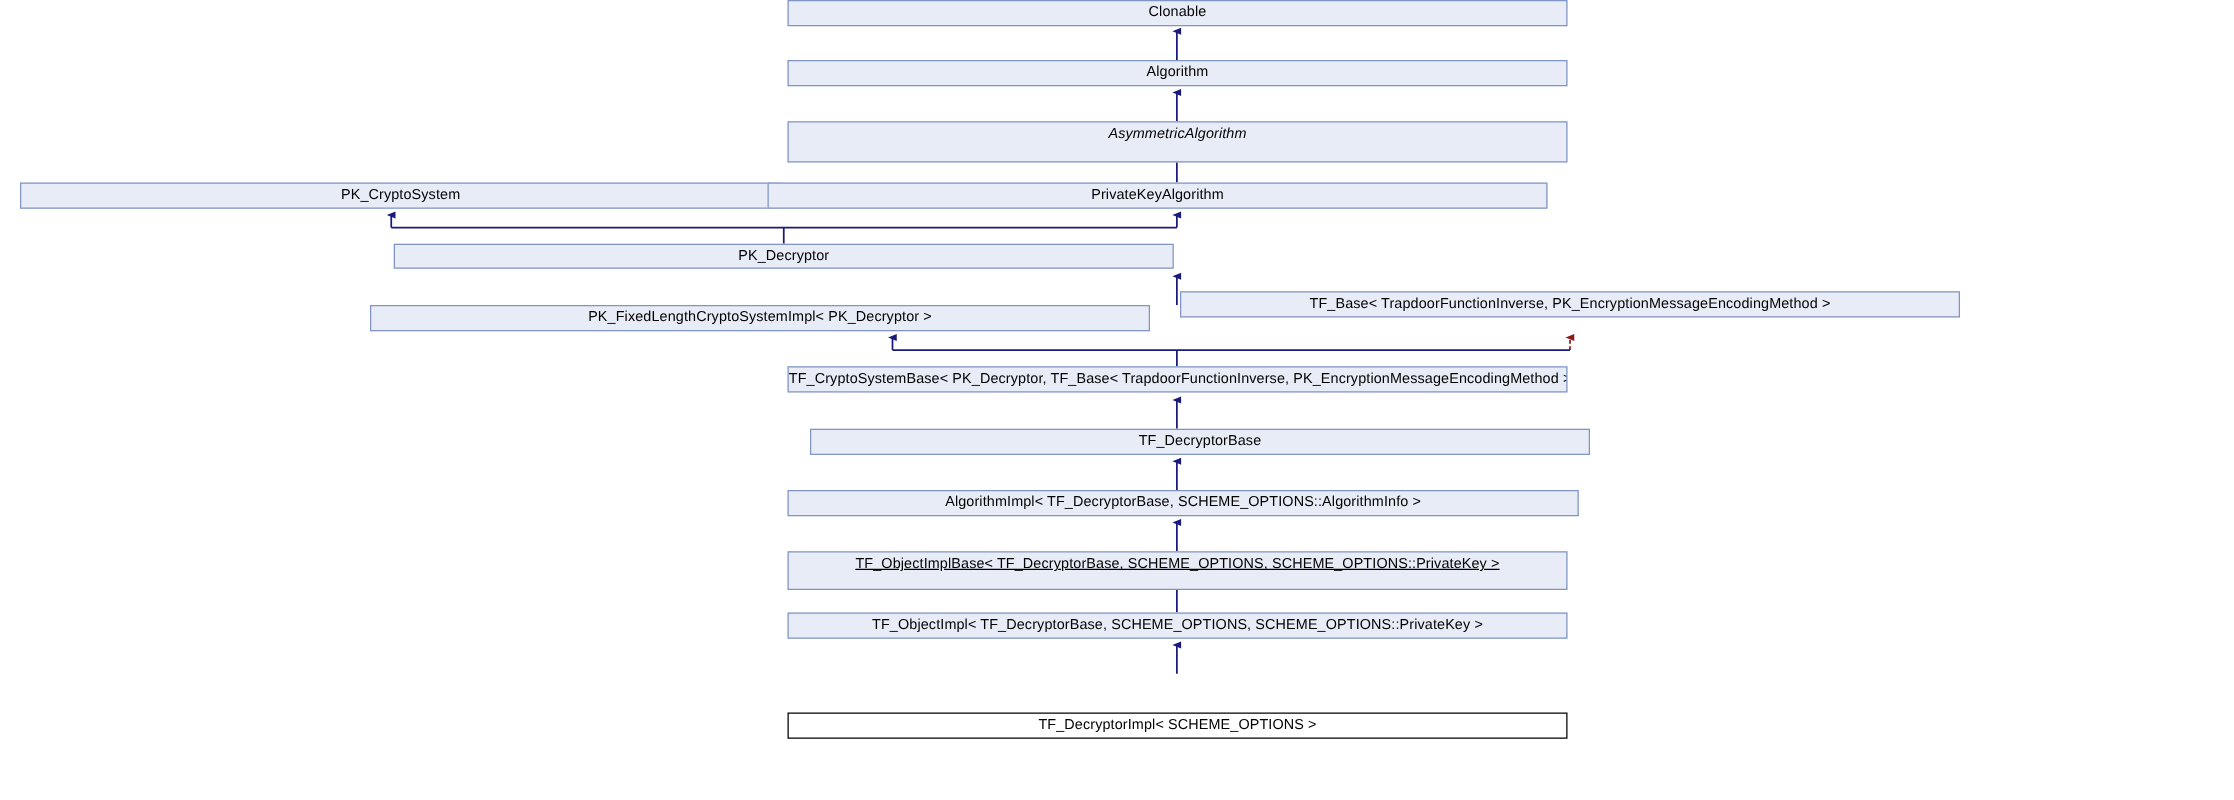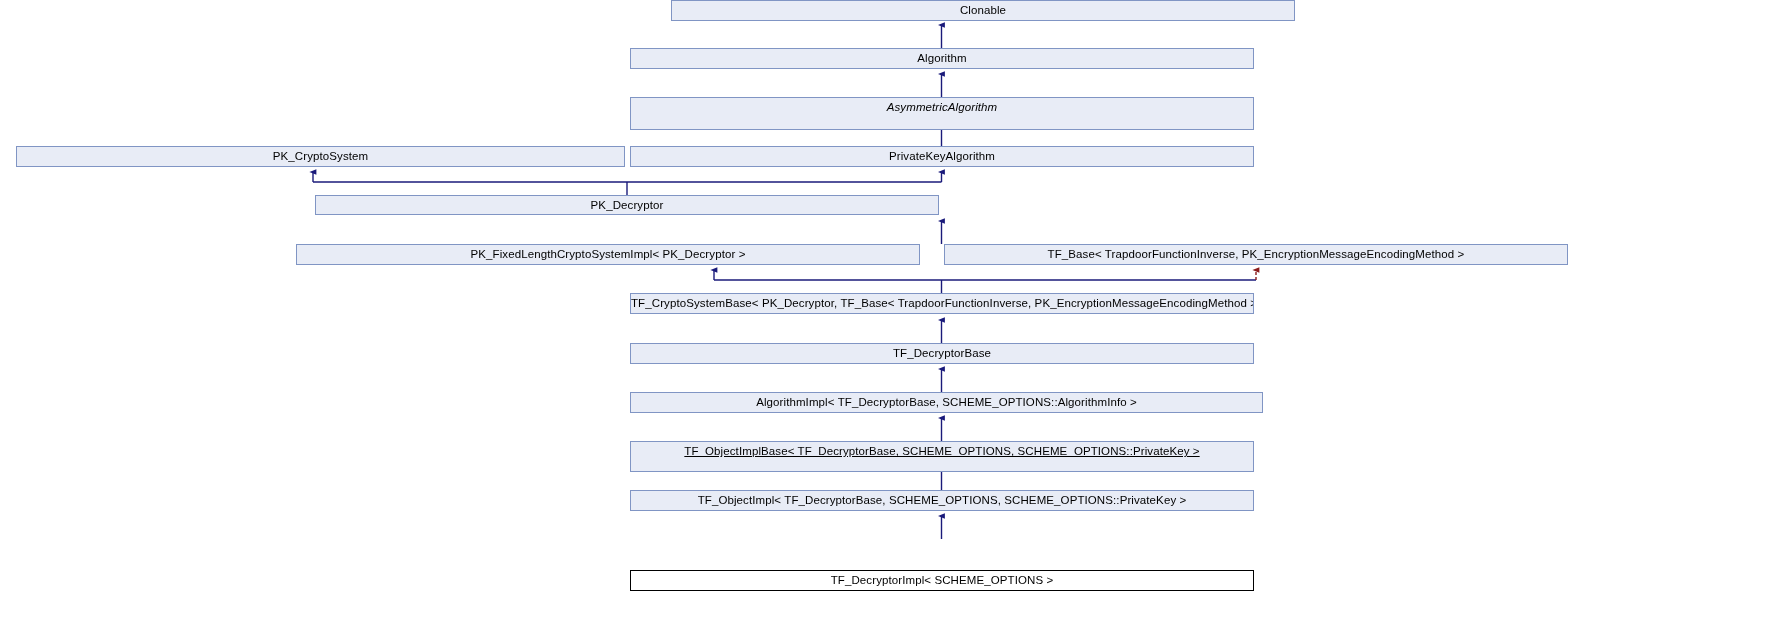--- a/index.html
+++ b/index.html
@@ -90,48 +90,48 @@
 
       <path d="M941.5,441 L941.5,418" stroke="#1a1a7a" stroke-width="1.4" fill="none" marker-end="url(#arrow-blue)"></path>
 
       <path d="M941.5,490 L941.5,467" stroke="#1a1a7a" stroke-width="1.4" fill="none" marker-end="url(#arrow-blue)"></path>
 
       <path d="M941.5,539 L941.5,516" stroke="#1a1a7a" stroke-width="1.4" fill="none" marker-end="url(#arrow-blue)"></path>
     </g>
   </svg>
 
   <div id="nodes">
-      <div class="node" style="left: 630px; top: 0px; width: 624px; height: 21px; line-height: 19px; margin-left: 41px;">
+      <div class="node" style="left: 630px; top: 0px; width: 624px; height: 21px; line-height: 19px;">
         <span class="node-label">Clonable</span>
       </div>
       <div class="node" style="left: 630px; top: 48px; width: 624px; height: 21px; line-height: 19px;">
         <span class="node-label">Algorithm</span>
       </div>
       <div class="node" style="left: 630px; top: 97px; width: 624px; height: 33px; line-height: 19px; font-style: italic;">
         <span class="node-label">AsymmetricAlgorithm</span>
       </div>
       <div class="node" style="left: 16px; top: 146px; width: 609px; height: 21px; line-height: 19px;">
         <span class="node-label">PK_CryptoSystem</span>
       </div>
-      <div class="node" style="left: 630px; top: 146px; width: 624px; height: 21px; line-height: 19px;">
+      <div class="node" style="left: 614px; top: 146px; width: 624px; height: 21px; line-height: 19px;">
         <span class="node-label">PrivateKeyAlgorithm</span>
       </div>
       <div class="node" style="left: 315px; top: 195px; width: 624px; height: 20px; line-height: 19px;">
         <span class="node-label">PK_Decryptor</span>
       </div>
       <div class="node" style="left: 296px; top: 244px; width: 624px; height: 21px; line-height: 19px;">
         <span class="node-label">PK_FixedLengthCryptoSystemImpl&lt; PK_Decryptor &gt;</span>
       </div>
-      <div class="node" style="left: 944px; top: 244px; width: 624px; height: 21px; line-height: 19px;">
+      <div class="node" style="left: 944px; top: 233px; width: 624px; height: 21px; line-height: 19px;">
         <span class="node-label">TF_Base&lt; TrapdoorFunctionInverse, PK_EncryptionMessageEncodingMethod &gt;</span>
       </div>
       <div class="node" style="left: 630px; top: 293px; width: 624px; height: 21px; line-height: 19px;">
         <span class="node-label">TF_CryptoSystemBase&lt; PK_Decryptor, TF_Base&lt; TrapdoorFunctionInverse, PK_EncryptionMessageEncodingMethod &gt; &gt;</span>
       </div>
-      <div class="node" style="left: 630px; top: 343px; width: 624px; height: 21px; line-height: 19px;">
+      <div class="node" style="left: 648px; top: 343px; width: 624px; height: 21px; line-height: 19px;">
         <span class="node-label">TF_DecryptorBase</span>
       </div>
       <div class="node" style="left: 630px; top: 392px; width: 633px; height: 21px; line-height: 19px;">
         <span class="node-label">AlgorithmImpl&lt; TF_DecryptorBase, SCHEME_OPTIONS::AlgorithmInfo &gt;</span>
       </div>
       <div class="node" style="left: 630px; top: 441px; width: 624px; height: 31px; line-height: 19px; text-decoration: underline;">
         <span class="node-label">TF_ObjectImplBase&lt; TF_DecryptorBase, SCHEME_OPTIONS, SCHEME_OPTIONS::PrivateKey &gt;</span>
       </div>
       <div class="node" style="left: 630px; top: 490px; width: 624px; height: 21px; line-height: 19px;">
         <span class="node-label">TF_ObjectImpl&lt; TF_DecryptorBase, SCHEME_OPTIONS, SCHEME_OPTIONS::PrivateKey &gt;</span>

